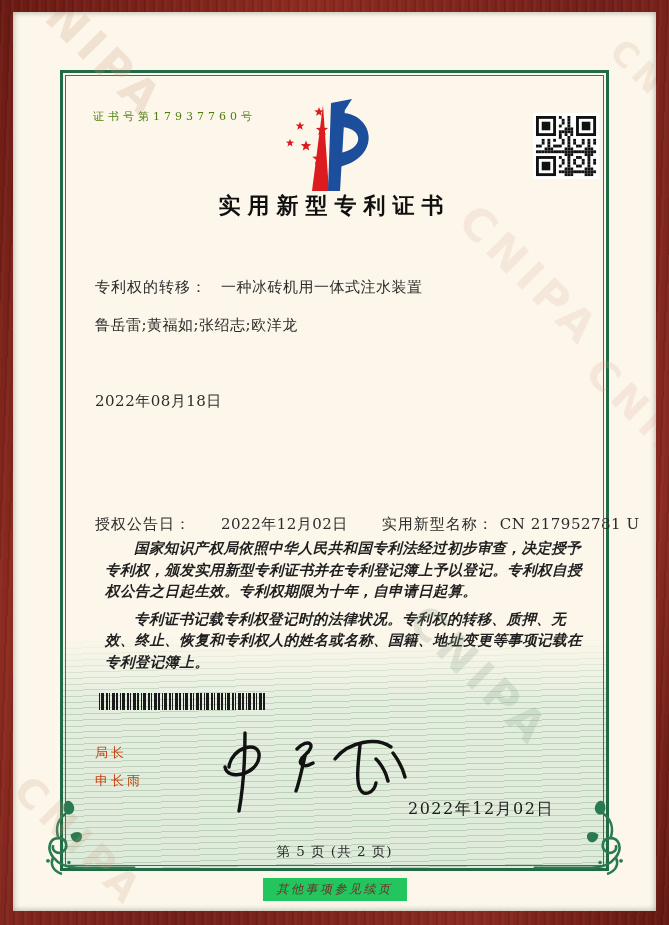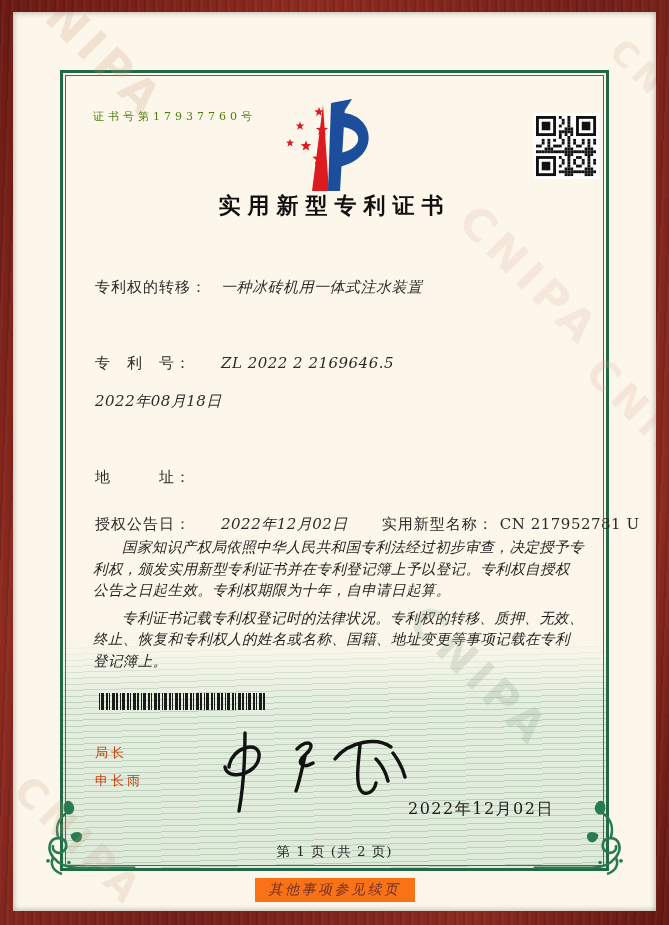--- a/index.html
+++ b/index.html
@@ -50,45 +50,45 @@
   .cert-no{position:absolute;left:30px;top:36px;font-size:11px;letter-spacing:4px;color:#4d7c0f;}
   .logo{position:absolute;left:204px;top:26px;width:132px;height:98px;}
   .qr{position:absolute;left:470px;top:40px;width:66px;height:66px;background:#fff;}
   .title{
     position:absolute;left:0;right:0;top:118px;text-align:center;
     font-size:22px;font-weight:bold;letter-spacing:7px;color:#101010;font-family:Liberation Mono, monospace;
   }
 
   .row{position:absolute;left:32px;right:24px;display:flex;font-size:15px;color:#2b2b2b;line-height:22px;}
   .row .lab{flex:0 0 126px;letter-spacing:1px;white-space:nowrap;}
-  .row .val{flex:1;letter-spacing:.5px;font-style:italic;}
+  .row .val{flex:1;letter-spacing:.5px;}
   .r1{top:203px}.r2{top:241px}.r3{top:279px}.r4{top:317px}.r5{top:355px}.r6{top:393px}.r7{top:440px}
   .pair2lab{flex:0 0 auto;margin-left:34px;letter-spacing:1px;white-space:nowrap;}
   .pair2val{margin-left:6px;letter-spacing:.5px;white-space:nowrap;}
   .r7 .val{flex:0 0 auto;}
 
   .paras{position:absolute;left:30px;right:22px;top:464px;font-size:14.5px;line-height:21.5px;
          font-style:italic;color:#1f1f1f;letter-spacing:.4px;}
-  .paras p{margin:0 0 6px 0;text-indent:2em;}
+  .paras p{margin:0 0 6px 12px;text-indent:2em;font-weight:bold;}
 
   .barcode{position:absolute;left:36px;top:620px;width:170px;height:17px;}
   .director{position:absolute;left:32px;top:666px;font-family:"DejaVu Sans","Liberation Sans",sans-serif;
             font-size:13px;line-height:28px;letter-spacing:3px;color:#c2410c;}
   .sig{position:absolute;left:136px;top:650px;width:218px;height:96px;}
   .issue-date{position:absolute;left:345px;top:726px;font-size:16px;letter-spacing:1.5px;color:#1c1c1c;}
   .page-info{position:absolute;left:0;right:0;top:770px;text-align:center;font-size:13.5px;color:#2a2a2a;letter-spacing:1px;}
 
   .flourish{position:absolute;width:96px;height:96px;bottom:-12px;z-index:4;}
   .fl-left{left:-22px;}
   .fl-right{right:-22px;transform:scaleX(-1);}
 
   .footer-note{position:absolute;left:0;right:0;top:866px;text-align:center;z-index:6;}
   .footer-note span{
-    display:inline-block;background:#f97316;padding:3px 14px;
-    font-style:italic;font-size:14px;letter-spacing:2.5px;color:#6d3126;
+    display:inline-block;background:#22c55e;padding:3px 14px;
+    font-style:italic;font-size:12px;letter-spacing:2.5px;color:#6d3126;
   }
 </style>
 </head>
 <body>
 
 <div class="stage">
   <div class="paper">
 
     <div class="green-border">
       <div class="guilloche"></div>
@@ -255,30 +255,26 @@
             <rect x="8.719999999999999" y="48.76" width="8.58" height="8.58" fill="#111"></rect>
           </svg>
 
         <div class="title">实用新型专利证书</div>
 
         <div class="row r1">
           <span class="lab">专利权的转移：</span>
           <span class="val">一种冰砖机用一体式注水装置</span>
         </div>
         <div class="row r2">
-        </div>
-        <div class="row r3">
-          <span class="lab">专　利　号：</span>
-          <span class="val">ZL 2022 2 2169646.5</span>
+          <span class="val">鲁岳雷;黄福如;张绍志;欧洋龙</span>
         </div>
         <div class="row r4">
           <span class="val">2022年08月18日</span>
         </div>
         <div class="row r6">
-          <span class="lab">地　　　址：</span>
         </div>
         <div class="row r7">
           <span class="lab">授权公告日：</span>
           <span class="val">2022年12月02日</span>
           <span class="pair2lab">实用新型名称：</span>
           <span class="pair2val">CN 217952781 U</span>
         </div>
 
         <div class="paras">
           <p>国家知识产权局依照中华人民共和国专利法经过初步审查，决定授予专利权，颁发实用新型专利证书并在专利登记簿上予以登记。专利权自授权公告之日起生效。专利权期限为十年，自申请日起算。</p>
@@ -346,21 +342,21 @@
           <path d="M46,10 C46,34 44,66 40,88"></path>
           <path d="M98,26 C110,14 118,22 106,32 C96,40 104,46 114,40"></path>
           <path d="M106,33 C102,50 100,60 97,68"></path>
           <path d="M136,36 C150,18 178,14 192,24"></path>
           <path d="M161,22 C159,42 157,58 161,66 C165,74 175,70 177,60"></path>
           <path d="M177,36 C183,42 187,50 189,58"></path>
           <path d="M194,30 C200,38 204,46 206,54"></path>
         </svg>
 
         <div class="issue-date">2022年12月02日</div>
-        <div class="page-info">第 1 页 (共 2 页)</div>
+        <div class="page-info">第 5 页 (共 2 页)</div>
       </div>
 
       <svg class="flourish fl-left" viewBox="0 0 110 110" fill="none" stroke="#2a7a50" stroke-width="3">
         <path d="M108,96 L42,96 C28,96 20,92 14,84"></path>
         <path d="M14,84 C6,74 10,62 20,62 C30,62 32,74 24,78 C18,81 12,76 14,70"></path>
         <path d="M20,62 C16,50 20,40 28,34"></path>
         <path d="M28,34 C22,24 30,14 36,22 C42,30 34,38 28,34 Z" fill="#2a7a50" stroke="none"></path>
         <path d="M34,58 C42,52 50,56 46,64 C42,70 34,66 34,58 Z" fill="#2a7a50" stroke="none"></path>
         <path d="M14,84 C10,92 14,100 24,103"></path>
         <circle cx="8" cy="88" r="2.2" fill="#2a7a50" stroke="none"></circle>

